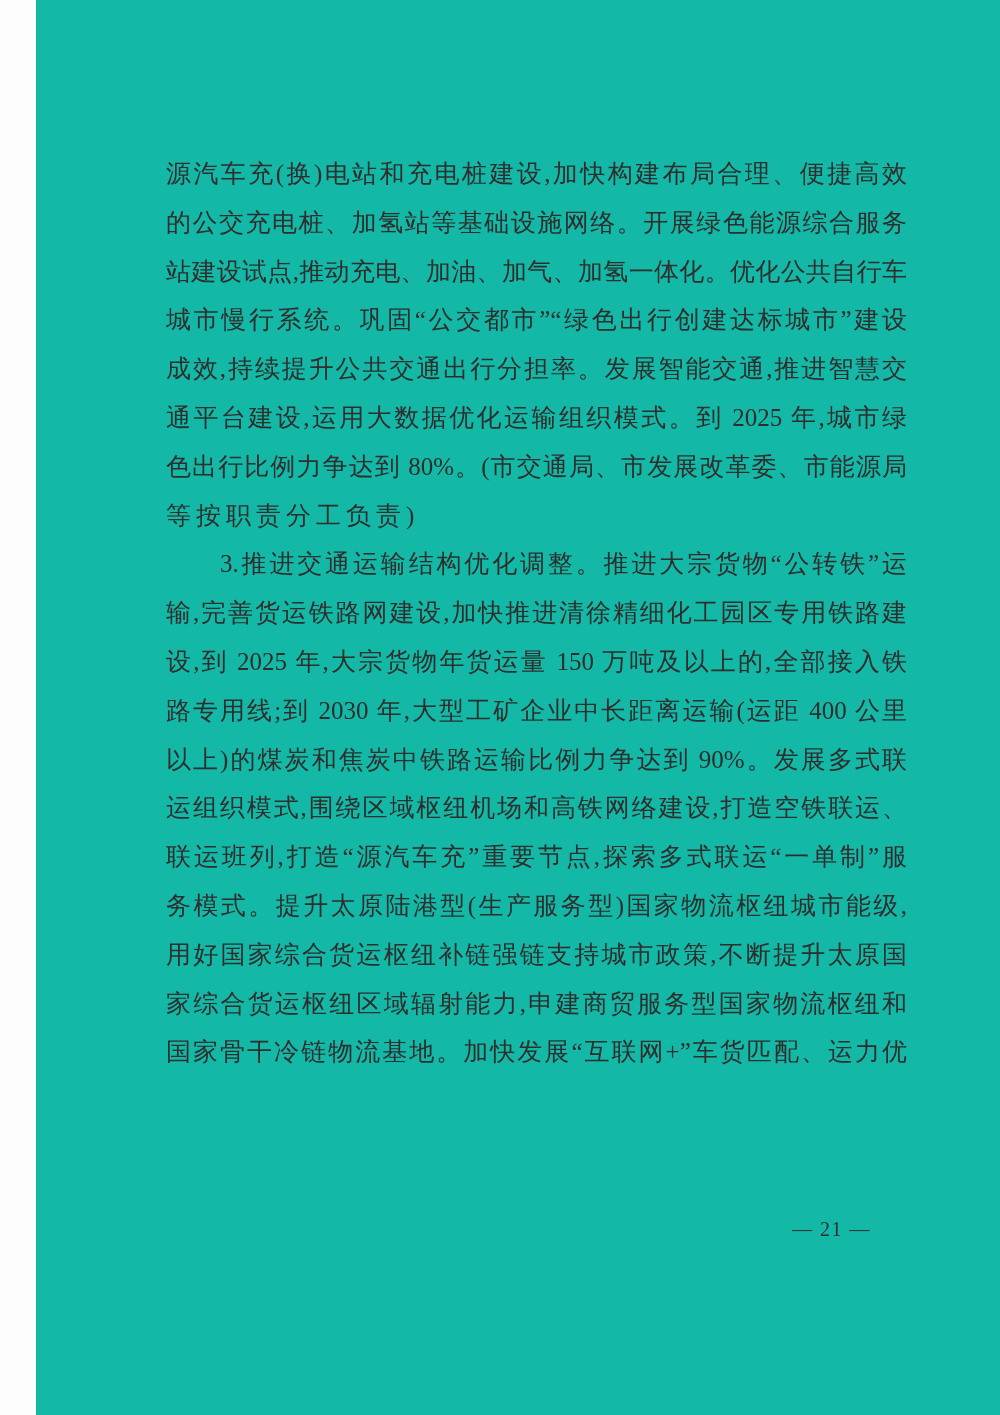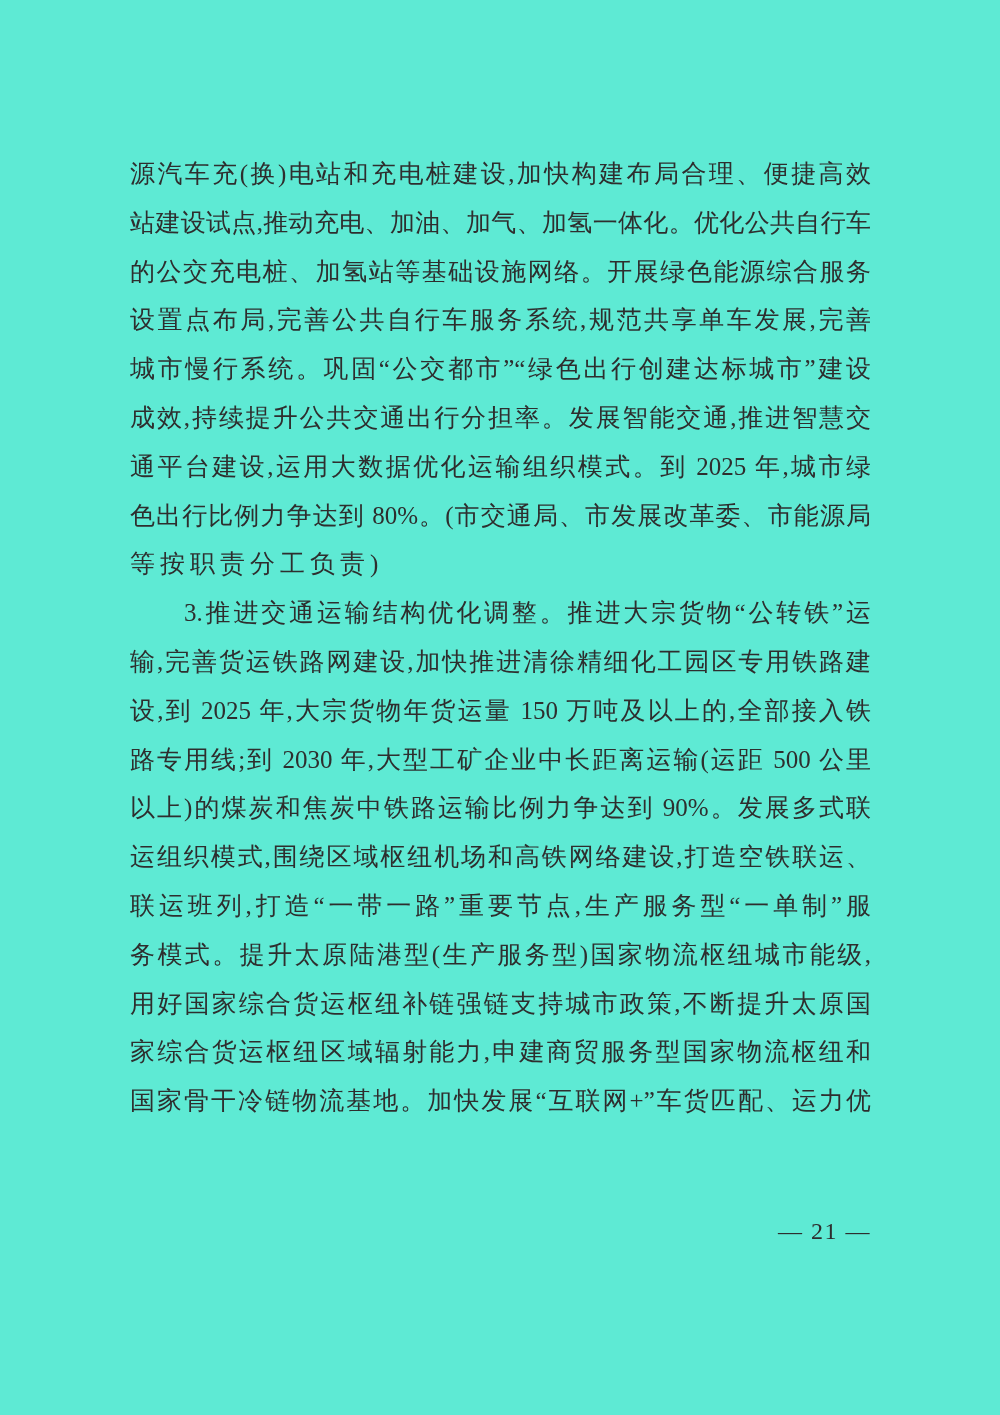--- a/index.html
+++ b/index.html
@@ -11,21 +11,22 @@
     height: 1415px;
     background: #fdfdfd;
     position: relative;
     font-family: "Liberation Serif", "DejaVu Serif", serif;
     color: #2e2e2e;
     overflow: hidden;
   }
   .page {
     position: absolute;
     inset: 0;
-    background: #5eead4;
+    background: #14b8a6;
+    margin-left: 36px;
   }
   .text-block {
     position: absolute;
     left: 130px;
     top: 150px;
     width: 741px;
   }
   .line {
     font-size: 25px;
     height: 48.8px;
@@ -43,52 +44,51 @@
     letter-spacing: 5px;
   }
   .line.indent {
     text-indent: 54px;
     font-family: Liberation Serif, serif;
   }
   .page-number {
     position: absolute;
     top: 1218px;
     right: 129px;
-    font-size: 24px;
+    font-size: 20px;
     letter-spacing: 1.5px;
     color: #2e2e2e;
   }
 </style>
 </head>
 <body>
 
 <div class="page">
 
   <div class="text-block">
 
     <div>
       <div class="line">源汽车充(换)电站和充电桩建设,加快构建布局合理、便捷高效</div>
+      <div class="line">的公交充电桩、加氢站等基础设施网络。开展绿色能源综合服务</div>
       <div class="line">站建设试点,推动充电、加油、加气、加氢一体化。优化公共自行车</div>
-      <div class="line">的公交充电桩、加氢站等基础设施网络。开展绿色能源综合服务</div>
-      <div class="line">设置点布局,完善公共自行车服务系统,规范共享单车发展,完善</div>
       <div class="line">城市慢行系统。巩固“公交都市”“绿色出行创建达标城市”建设</div>
       <div class="line">成效,持续提升公共交通出行分担率。发展智能交通,推进智慧交</div>
       <div class="line">通平台建设,运用大数据优化运输组织模式。到 2025 年,城市绿</div>
       <div class="line">色出行比例力争达到 80%。(市交通局、市发展改革委、市能源局</div>
       <div class="line short">等按职责分工负责)</div>
     </div>
 
     <div>
       <div class="line indent">3.推进交通运输结构优化调整。推进大宗货物“公转铁”运</div>
       <div class="line">输,完善货运铁路网建设,加快推进清徐精细化工园区专用铁路建</div>
       <div class="line">设,到 2025 年,大宗货物年货运量 150 万吨及以上的,全部接入铁</div>
-      <div class="line">路专用线;到 2030 年,大型工矿企业中长距离运输(运距 500 公里</div>
+      <div class="line">路专用线;到 2030 年,大型工矿企业中长距离运输(运距 400 公里</div>
       <div class="line">以上)的煤炭和焦炭中铁路运输比例力争达到 90%。发展多式联</div>
       <div class="line">运组织模式,围绕区域枢纽机场和高铁网络建设,打造空铁联运、</div>
-      <div class="line">联运班列,打造“一带一路”重要节点,生产服务型“一单制”服</div>
+      <div class="line">联运班列,打造“源汽车充”重要节点,探索多式联运“一单制”服</div>
       <div class="line">务模式。提升太原陆港型(生产服务型)国家物流枢纽城市能级,</div>
       <div class="line">用好国家综合货运枢纽补链强链支持城市政策,不断提升太原国</div>
       <div class="line">家综合货运枢纽区域辐射能力,申建商贸服务型国家物流枢纽和</div>
       <div class="line">国家骨干冷链物流基地。加快发展“互联网+”车货匹配、运力优</div>
     </div>
 
   </div>
 
   <div class="page-number">— 21 —</div>
 

